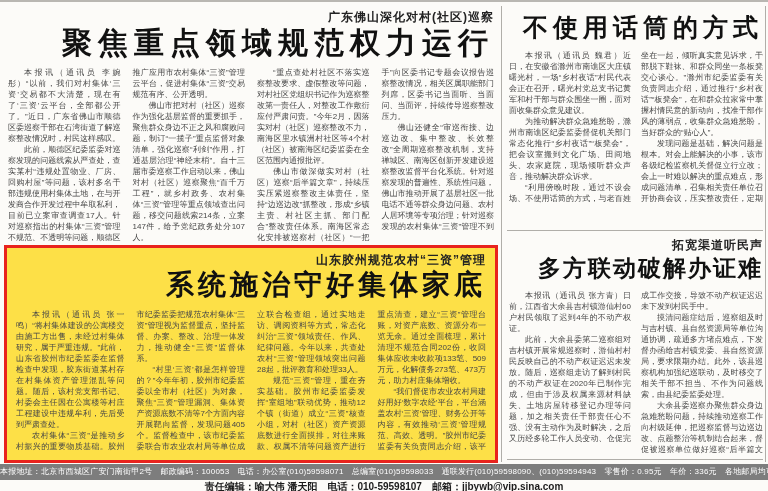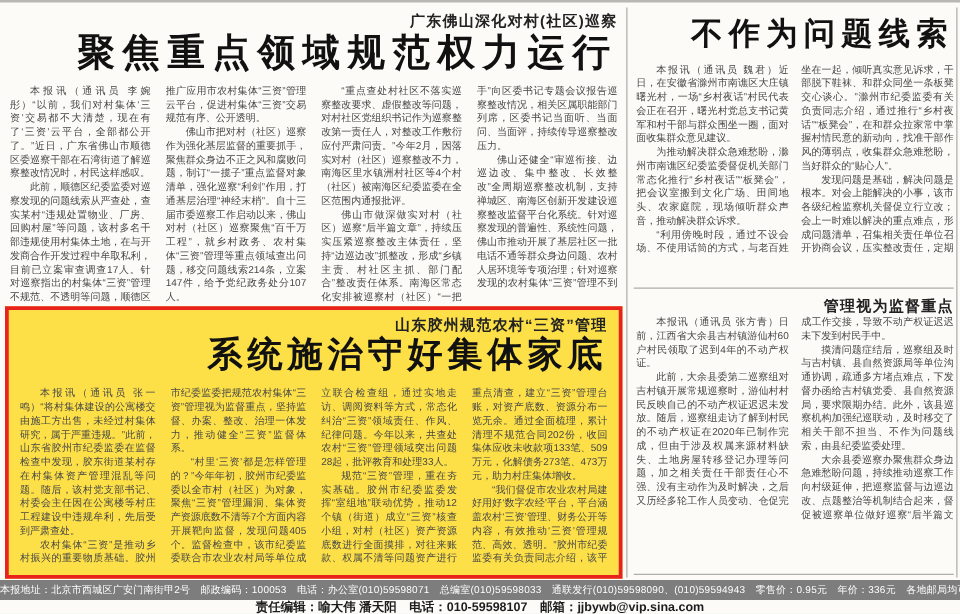--- a/index.html
+++ b/index.html
@@ -90,31 +90,32 @@
         <p>“我们督促市农业农村局建好用好‘数字农经’平台，平台涵盖农村‘三资’管理、财务公开等内容，有效推动‘三资’管理规范、高效、透明。”胶州市纪委监委有关负责同志介绍，该平台推动村集体资金管理实现“单笔三联审批＋支付留痕记录”，预防坐收坐支；村集体产权交易实现“应进必进＋公开竞标”，进一步规范产权交易的操作程序，防范场外交易和暗箱操作问题；村集体财务实现“线上＋线下”双向公开，推行财务公开一村一屏。</p>
       </div>
   </section>
 
   <div class="v-rule mid"></div>
   <div class="v-rule edge"></div>
   <div class="h-rule right-split"></div>
   <div class="h-rule right-bottom"></div>
 
   <section class="art-chuzhou">
-    <div class="headline">不作为问题线索</div>
+    <div class="headline">不使用话筒的方式</div>
     <div class="body">
         <p>本报讯（通讯员 魏君）近日，在安徽省滁州市南谯区大庄镇曙光村，一场“乡村夜话”村民代表会正在召开，曙光村党总支书记黄军和村干部与群众围坐一圈，面对面收集群众意见建议。</p>
         <p>为推动解决群众急难愁盼，滁州市南谯区纪委监委督促机关部门常态化推行“乡村夜话”“板凳会”，把会议室搬到文化广场、田间地头、农家庭院，现场倾听群众声音，推动解决群众诉求。</p>
         <p>“利用傍晚时段，通过不设会场、不使用话筒的方式，与老百姓坐在一起，倾听真实意见诉求，干部脱下鞋袜、和群众同坐一条板凳交心谈心。”滁州市纪委监委有关负责同志介绍，通过推行“乡村夜话”“板凳会”，在和群众拉家常中掌握村情民意的新动向，找准干部作风的薄弱点，收集群众急难愁盼，当好群众的“贴心人”。</p>
         <p>发现问题是基础，解决问题是根本。对会上能解决的小事，该市各级纪检监察机关督促立行立改；会上一时难以解决的重点难点，形成问题清单，召集相关责任单位召开协商会议，压实整改责任，定期进行回访，形成“收集、协商、落实、反馈”监督闭环。</p>
       </div>
   </section>
 
   <section class="art-dayu">
-    <div class="kicker">管理视为监督重点</div>
+    <div class="kicker">拓宽渠道听民声</div>
+    <div class="headline">多方联动破解办证难</div>
     <div class="body">
         <p>本报讯（通讯员 张方青）日前，江西省大余县吉村镇游仙村60户村民领取了迟到4年的不动产权证。</p>
         <p>此前，大余县委第二巡察组对吉村镇开展常规巡察时，游仙村村民反映自己的不动产权证迟迟未发放。随后，巡察组走访了解到村民的不动产权证在2020年已制作完成，但由于涉及权属来源材料缺失、土地房屋转移登记办理等问题，加之相关责任干部责任心不强、没有主动作为及时解决，之后又历经多轮工作人员变动、仓促完成工作交接，导致不动产权证迟迟未下发到村民手中。</p>
         <p>摸清问题症结后，巡察组及时与吉村镇、县自然资源局等单位沟通协调，疏通多方堵点难点，下发督办函给吉村镇党委、县自然资源局，要求限期办结。此外，该县巡察机构加强纪巡联动，及时移交了相关干部不担当、不作为问题线索，由县纪委监委处理。</p>
         <p>大余县委巡察办聚焦群众身边急难愁盼问题，持续推动巡察工作向村级延伸，把巡察监督与边巡边改、点题整治等机制结合起来，督促被巡察单位做好巡察“后半篇文章”，有效推动系统施治、标本兼治。截至目前，十三届大余县委已完成对72个村（社区）巡察，发现反馈问题1158个，完成整改1142个，解决民生事项515项。</p>
       </div>
   </section>
 
   <div class="footer-bar">本报地址：北京市西城区广安门南街甲2号　邮政编码：100053　电话：办公室(010)59598071　总编室(010)59598033　通联发行(010)59598090、(010)59594943　零售价：0.95元　年价：336元　各地邮局均可订阅</div>
   <div class="editor-line">责任编辑：喻大伟 潘天阳　电话：010-59598107　邮箱：jjbywb@vip.sina.com</div>

